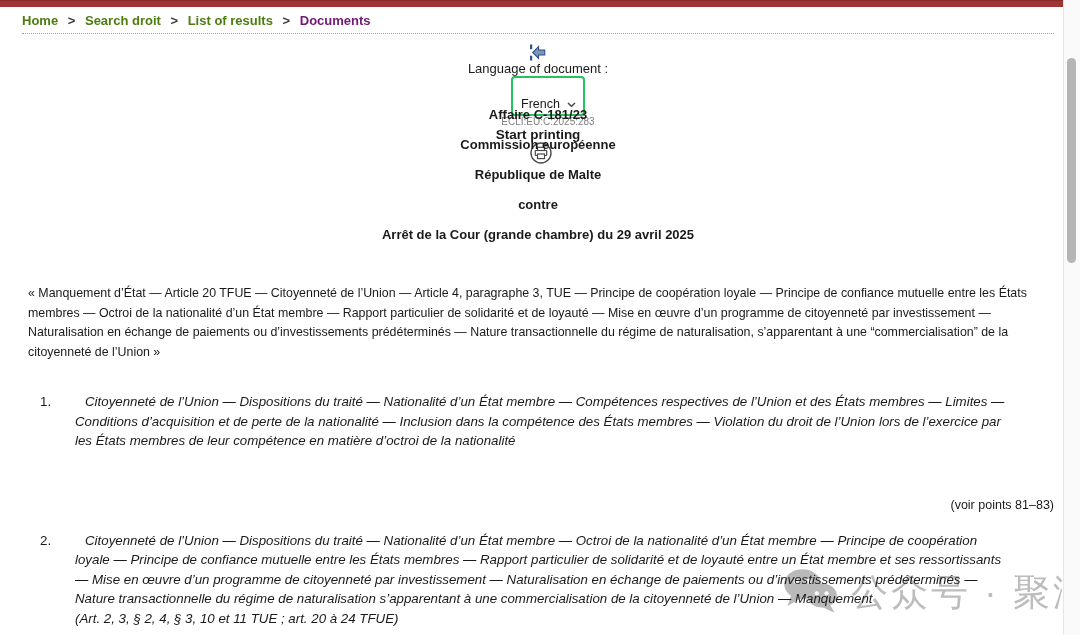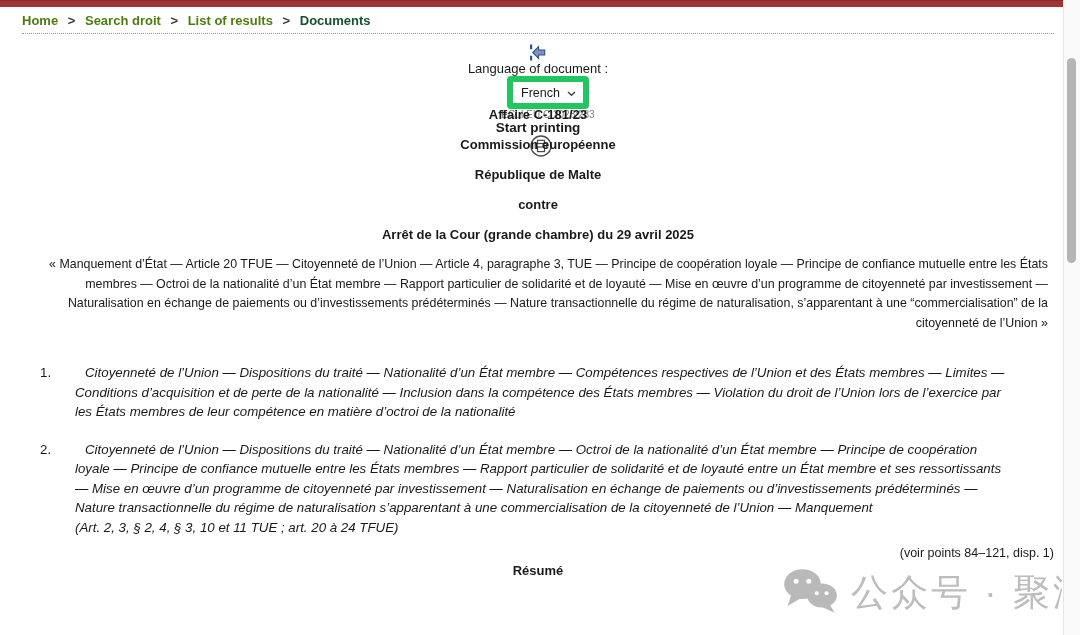--- a/index.html
+++ b/index.html
@@ -6,37 +6,37 @@
   body{
     width:1080px;height:635px;overflow:hidden;background:#ffffff;
     font-family:"Liberation Sans",sans-serif;color:#1a1a1a;position:relative;
   }
   .top-bar{height:7px;background:#9e3434;border-top:1px solid #8a2a2a;box-sizing:border-box;width:1063px;}
   .content{position:relative;z-index:2;padding:0 26px 0 22px;}
   
   .breadcrumb{margin-top:6px;font-size:13px;font-weight:bold;line-height:16px;}
   .breadcrumb a{color:#4d7c0f;text-decoration:none;cursor:pointer;}
   .breadcrumb .sep{color:#3a3a3a;margin:0 6px;}
-  .breadcrumb .current{color:#14532d;}
+  .breadcrumb .current{color:#701a75;}
   .rule{border:none;border-top:1px dotted #9a9a9a;margin:4px 0 0 0;}
   
   .toolbar{display:flex;align-items:center;margin-top:10px;height:24px;font-size:13px;flex-direction:column;}
   .nav-arrow{display:inline-flex;margin-right:2px;cursor:pointer;}
-  .select-box{display:inline-flex;align-items:center;gap:7px;border:6px solid #22c55e;border-radius:4px;
-    padding:4px 7px 3px 8px;margin-left:20px;font-size:12.5px;background:#fff;cursor:pointer;line-height:14px;}
+  .select-box{display:inline-flex;align-items:center;gap:7px;border:2px solid #22c55e;border-radius:4px;
+    padding:19px 7px 3px 8px;margin-left:20px;font-size:12.5px;background:#fff;cursor:pointer;line-height:14px;}
   .ecli{color:#7f7f7f;margin-left:20px;font-size:10px;}
   .spacer{flex:1;}
   .print-label{font-weight:bold;font-size:13.5px;cursor:pointer;}
   .print-icon{margin-left:6px;display:inline-flex;cursor:pointer;}
   
   .headings{text-align:center;margin-top:40px;}
   .heading{font-weight:bold;font-size:13px;line-height:14px;margin:16px 0 0 0;}
   .heading.first{margin-top:14px;}
   
-  .keywords{margin:13px 0 0 0;font-size:12.4px;line-height:19.5px;text-align:right;padding:0 6px;}
+  .keywords{margin:42px 0 0 0;font-size:12.4px;line-height:19.5px;text-align:left;padding:0 6px;}
   
   .item{position:relative;padding:0 44px 0 53px;font-style:italic;font-size:13.3px;line-height:19.5px;}
   .item-num{position:absolute;left:18px;top:0;font-style:normal;}
   .item-text{margin:0;text-indent:10px;}
   .item-ref{margin:0;text-indent:0;}
   .item.one{margin-top:30px;}
   .item.two{margin-top:18px;}
   .points{margin:46px 0 0 0;text-align:right;font-size:12.5px;line-height:16px;}
   .points.second{margin-top:8px;}
   .resume{margin:2px 0 0 0;text-align:center;font-weight:bold;font-size:13px;line-height:16px;}
@@ -119,20 +119,21 @@
       <p class="heading">contre</p>
       <p class="heading">Arrêt de la Cour (grande chambre) du 29 avril 2025</p>
     </div>
 
     <p class="keywords">« Manquement d’État — Article 20 TFUE — Citoyenneté de l’Union — Article 4, paragraphe 3, TUE — Principe de coopération loyale — Principe de confiance mutuelle entre les États membres — Octroi de la nationalité d’un État membre — Rapport particulier de solidarité et de loyauté — Mise en œuvre d’un programme de citoyenneté par investissement — Naturalisation en échange de paiements ou d’investissements prédéterminés — Nature transactionnelle du régime de naturalisation, s’apparentant à une “commercialisation” de la citoyenneté de l’Union »</p>
 
     <div class="item one">
       <span class="item-num">1.</span>
       <p class="item-text">Citoyenneté de l’Union — Dispositions du traité — Nationalité d’un État membre — Compétences respectives de l’Union et des États membres — Limites — Conditions d’acquisition et de perte de la nationalité — Inclusion dans la compétence des États membres — Violation du droit de l’Union lors de l’exercice par les États membres de leur compétence en matière d’octroi de la nationalité</p>
     </div>
+    <p class="points">(voir points 81–83)</p>
 
     <div class="item two">
       <span class="item-num">2.</span>
       <p class="item-text">Citoyenneté de l’Union — Dispositions du traité — Nationalité d’un État membre — Octroi de la nationalité d’un État membre — Principe de coopération loyale — Principe de confiance mutuelle entre les États membres — Rapport particulier de solidarité et de loyauté entre un État membre et ses ressortissants — Mise en œuvre d’un programme de citoyenneté par investissement — Naturalisation en échange de paiements ou d’investissements prédéterminés — Nature transactionnelle du régime de naturalisation s’apparentant à une commercialisation de la citoyenneté de l’Union — Manquement</p>
       <p class="item-ref">(Art. 2, 3, § 2, 4, § 3, 10 et 11 TUE ; art. 20 à 24 TFUE)</p>
     </div>
     <p class="points second">(voir points 84–121, disp. 1)</p>
 
     <p class="resume">Résumé</p>
   </div>

